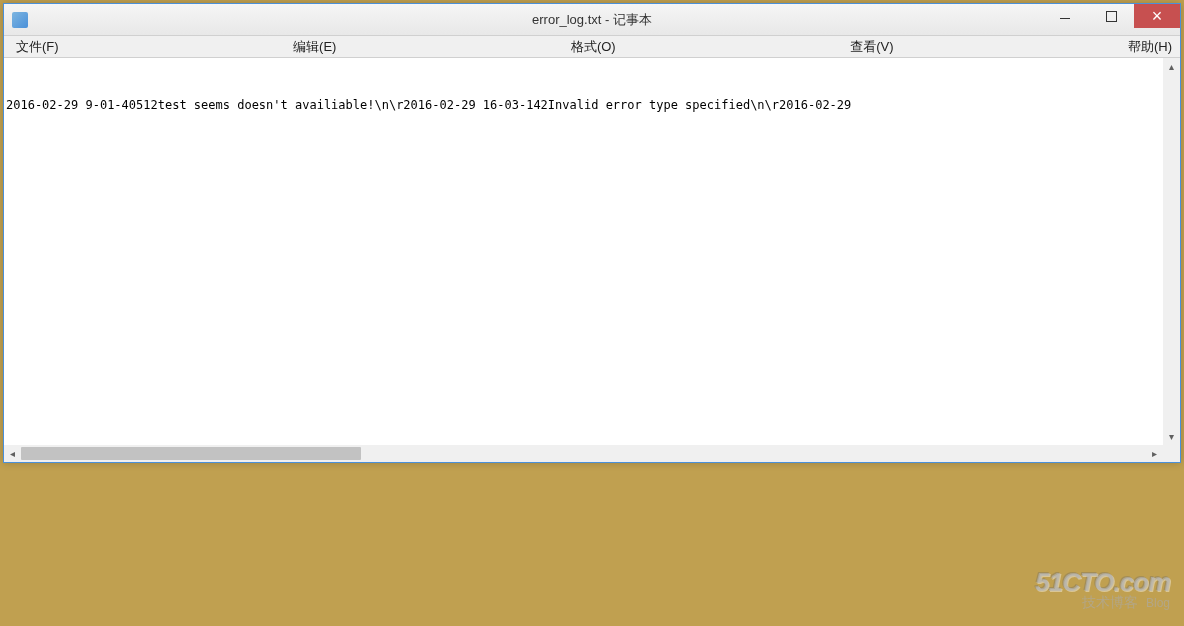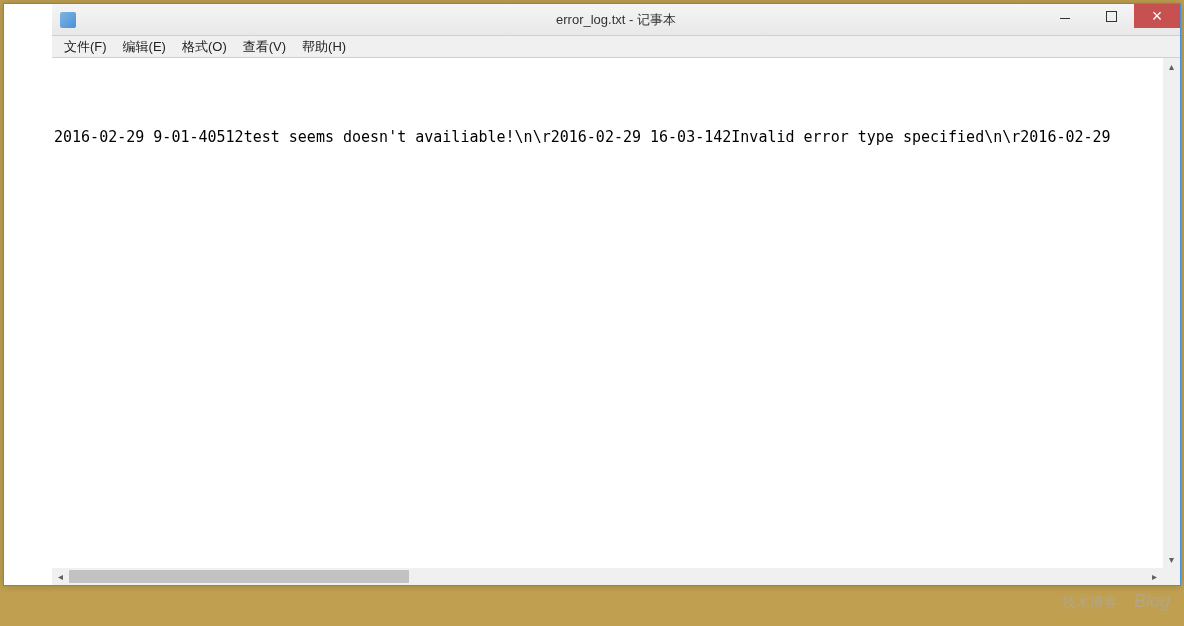--- a/index.html
+++ b/index.html
@@ -13,27 +13,26 @@
       width: 1184px;
       height: 626px;
       overflow: hidden;
       position: relative;
     }
     .window {
       position: absolute;
       top: 3px;
       left: 3px;
       width: 1178px;
-      height: 583px;
+      height: 460px;
       background: #fff;
       border: 1px solid #4a90d9;
       box-shadow: 0 0 8px rgba(0,0,0,0.2);
       display: flex;
       flex-direction: column;
-      padding-left: 48px;
     }
     .titlebar {
       height: 32px;
       background: linear-gradient(to bottom, #f5f5f5, #e8e8e8);
       border-bottom: 1px solid #d0d0d0;
       display: flex;
       align-items: center;
       position: relative;
     }
     .titlebar-icon {
@@ -93,46 +92,46 @@
       color: #fff;
     }
     .menubar {
       height: 22px;
       background: #f0f0f0;
       border-bottom: 1px solid #d0d0d0;
       display: flex;
       align-items: center;
       padding-left: 4px;
       font-size: 13px;
+      justify-content: space-between;
     }
     .menu-item {
       padding: 2px 8px;
       cursor: default;
       color: #222;
     }
     .content-area {
       flex: 1;
       position: relative;
       overflow: hidden;
       background: #fff;
     }
     .text-content {
       position: absolute;
       top: 0;
       left: 0;
       right: 17px;
       bottom: 17px;
       padding: 2px 2px;
       font-family: "SimSun", "NSimSun", monospace;
-      font-size: 15px;
+      font-size: 12px;
       line-height: 18px;
       white-space: pre;
       color: #000;
       overflow: hidden;
-      margin-top: 32px;
     }
     .text-line {
       height: 18px;
       overflow: hidden;
     }
     .blank-line {
       height: 18px;
     }
     .scrollbar-v {
       position: absolute;
@@ -213,23 +212,22 @@
       text-shadow: 1px 1px 0 rgba(255,255,255,0.4), -1px -1px 0 rgba(100,100,100,0.3);
       letter-spacing: -1px;
     }
     .watermark-sub {
       font-size: 14px;
       color: rgba(170,170,170,0.6);
       font-family: "Microsoft YaHei", sans-serif;
       margin-top: -4px;
     }
     .watermark-sub .blog {
-      font-style: italic;
-      font-size: 18px;
-      margin-left: 12px;
+      font-size: 12px;
+      margin-left: 4px;
     }
   </style>
 </head>
 <body>
 
 <div class="window">
   <div class="titlebar">
     <div class="titlebar-icon"></div>
     <div class="titlebar-title">error_log.txt - 记事本</div>
     <div class="window-controls">
@@ -267,17 +265,18 @@
         <div class="scroll-thumb-h"></div>
       </div>
       <div class="scroll-arrow-h">▸</div>
     </div>
 
     <div class="scroll-corner"></div>
   </div>
 </div>
 
 <div class="watermark">
+  <div class="watermark-main">51CTO.com</div>
   <div class="watermark-sub">
     <span>技术博客</span>
     <span class="blog">Blog</span>
   </div>
 </div>
 
 </body></html>

